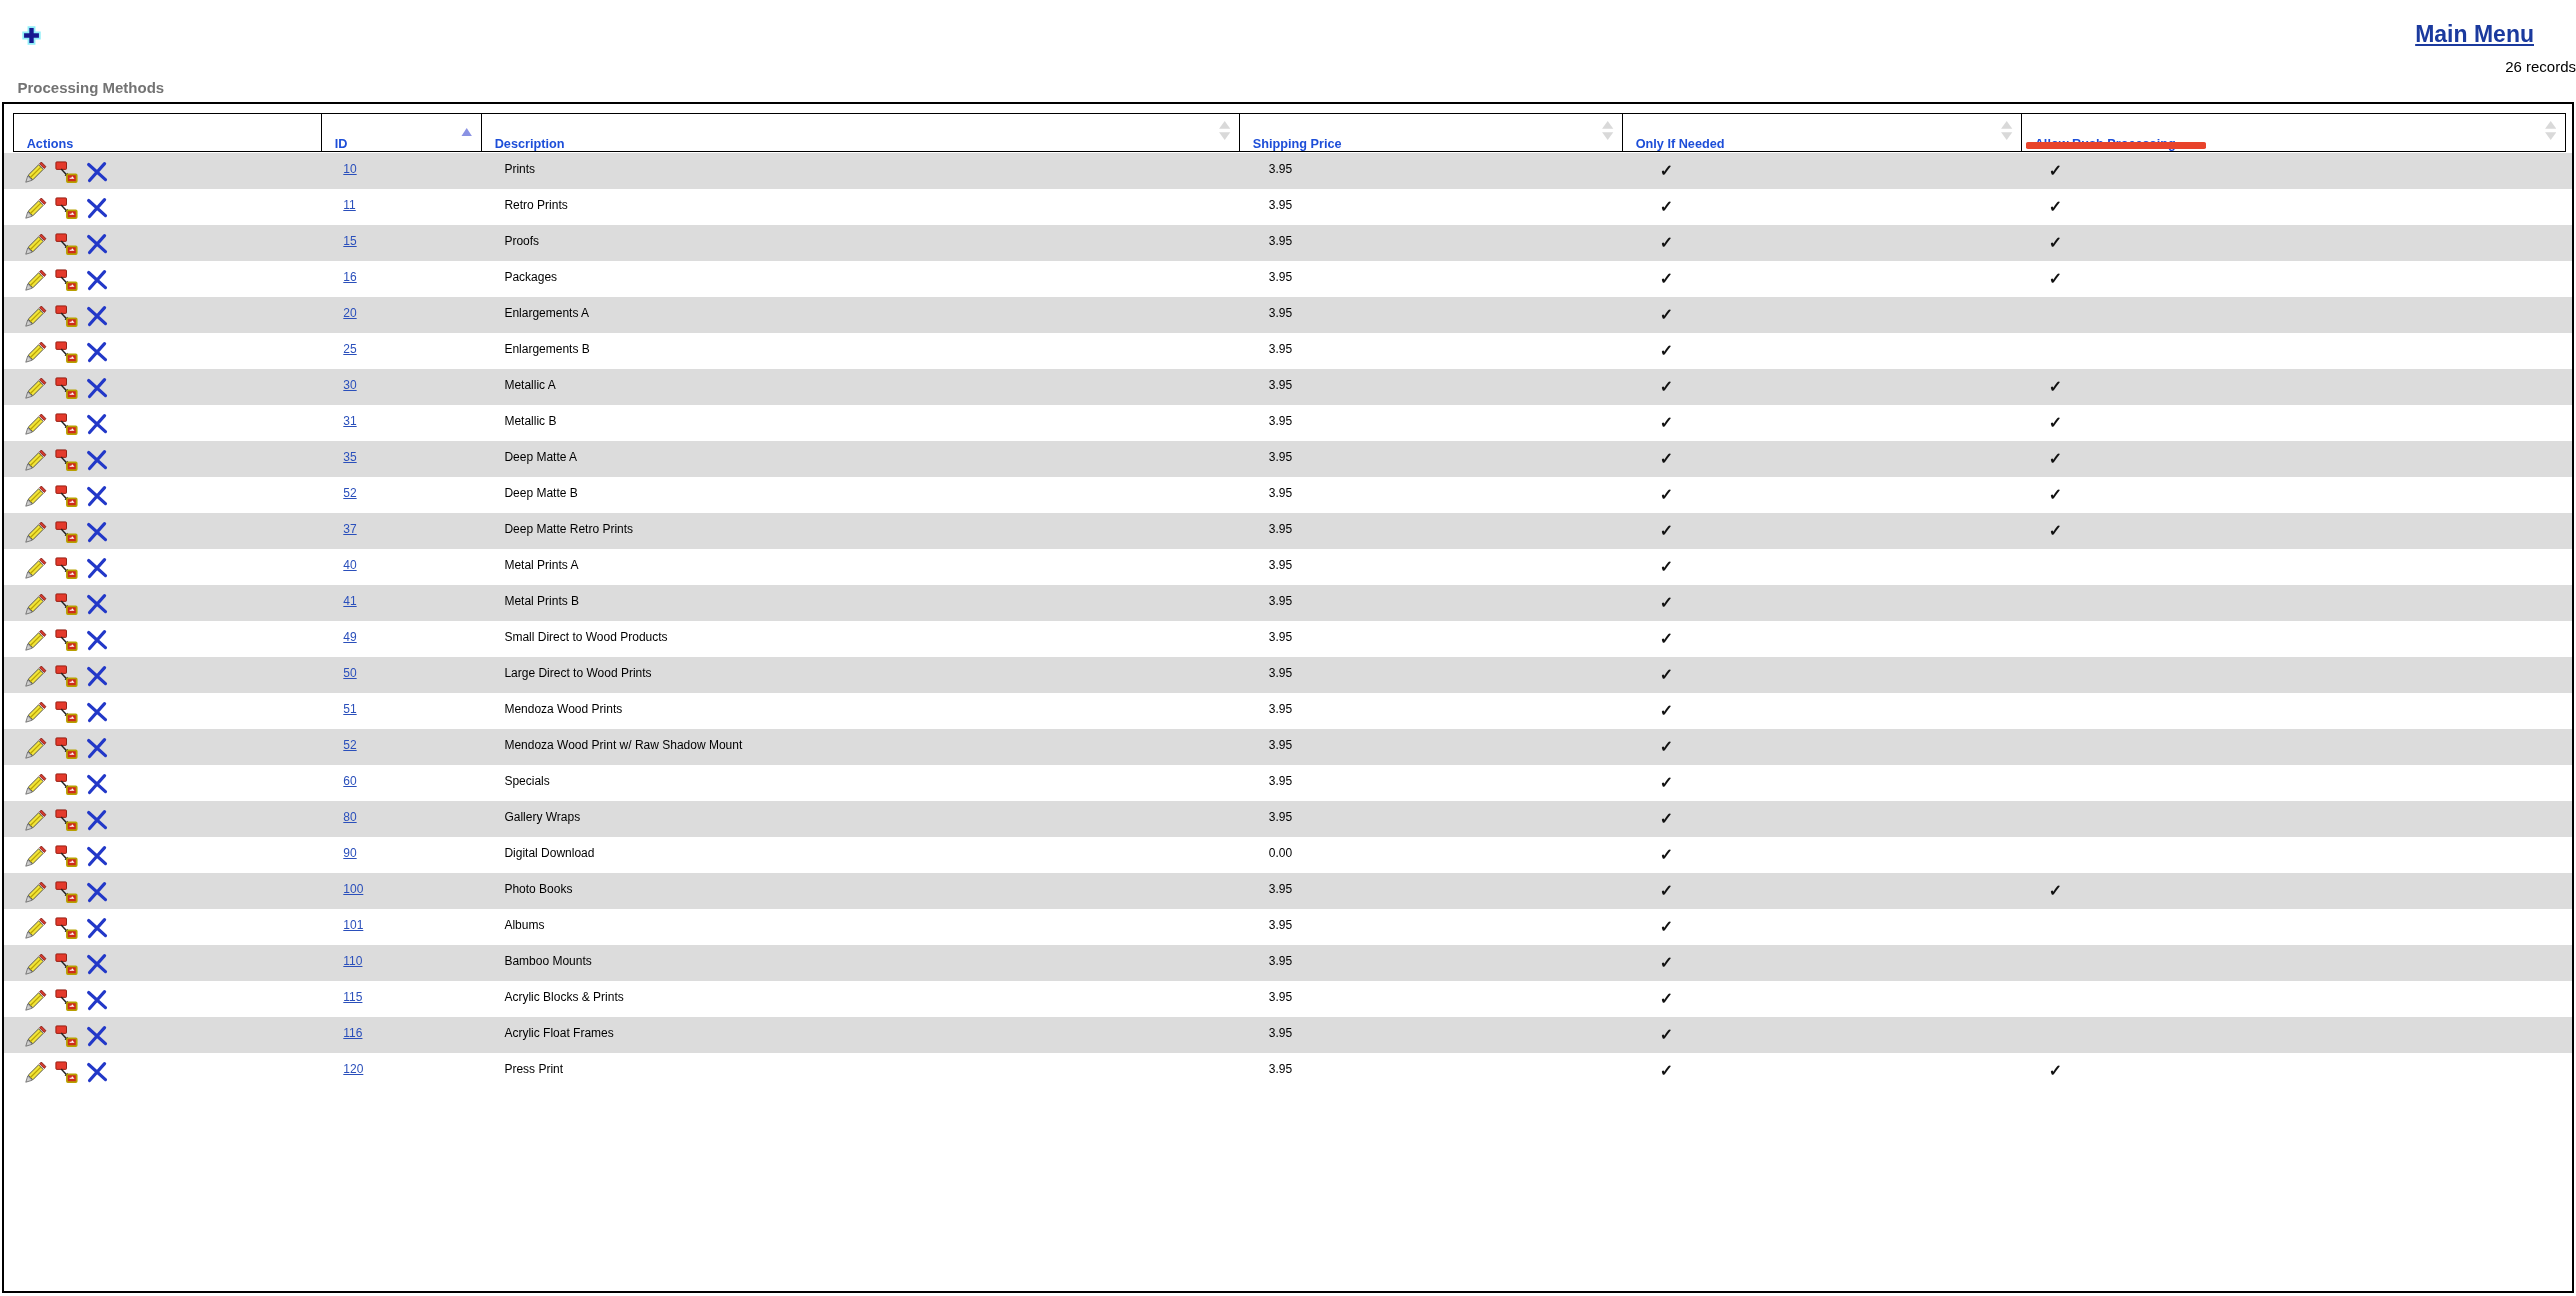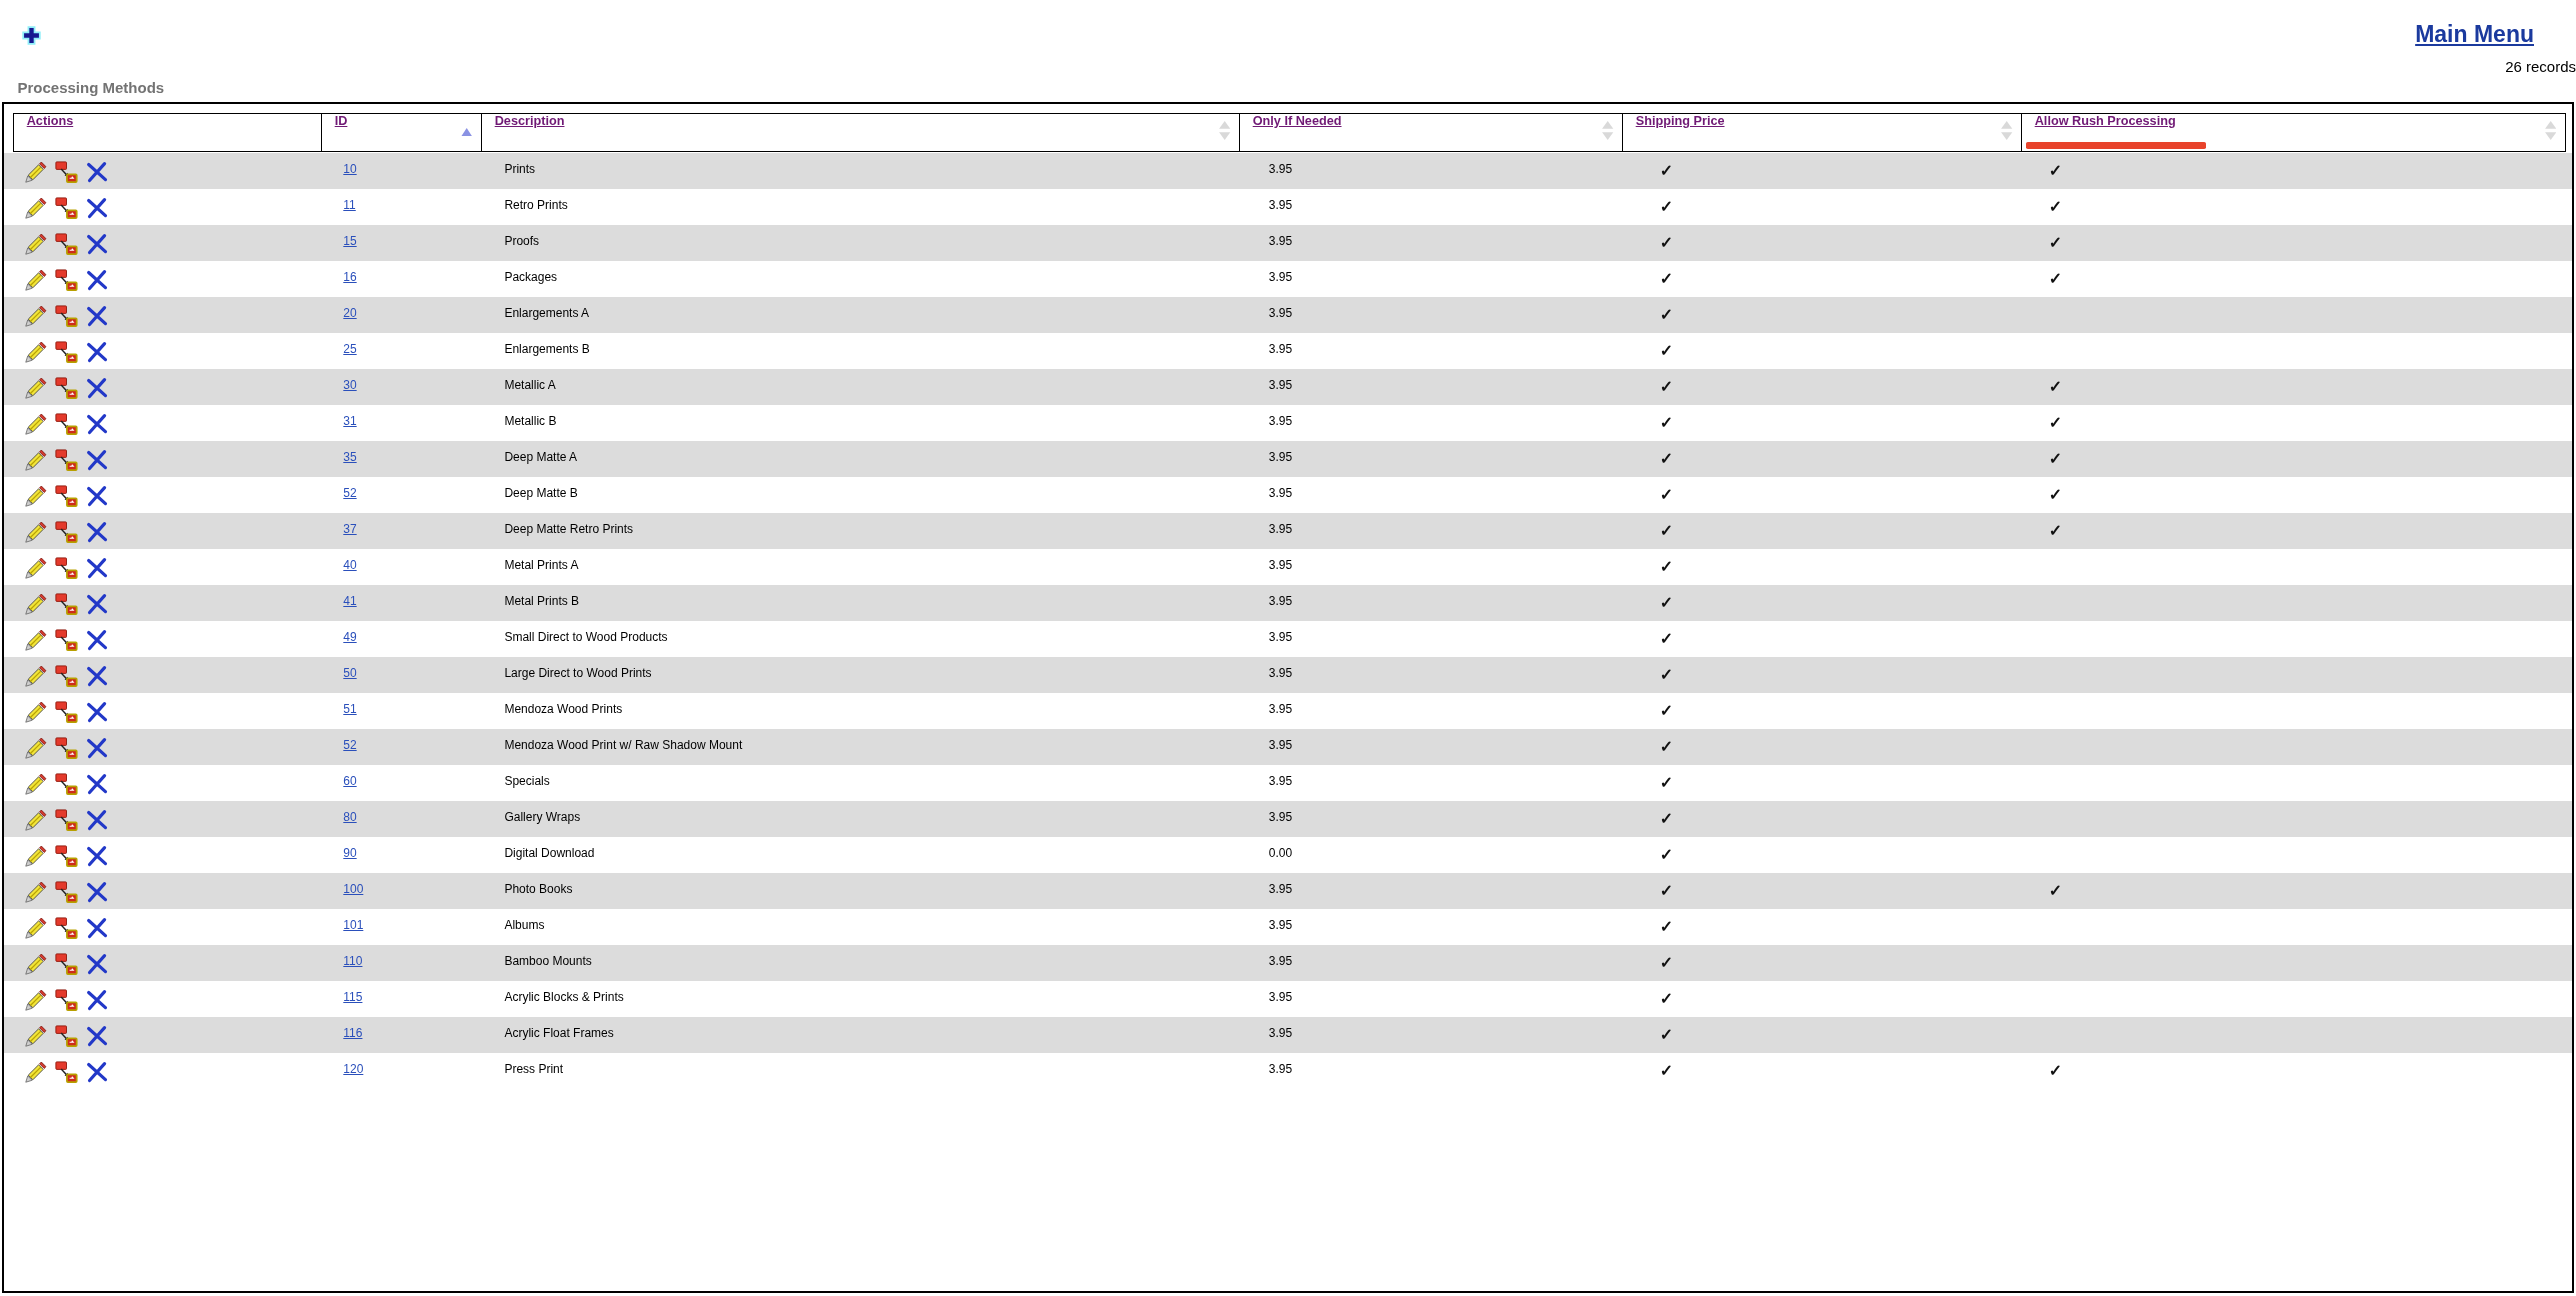--- a/index.html
+++ b/index.html
@@ -18,22 +18,22 @@
                 color:#737373; }
 
   
   .frame { position:absolute; left:1.8px; top:102px; width:2572px; height:1191px;
            border:2.6px solid #000; background:#fff; overflow:hidden; }
 
   .header-row { margin:8.8px 6.1px 0 9.6px; height:39px; display:grid;
                 grid-template-columns:308px 160px 758px 383px 399px 1fr;
                 border:1.8px solid #000; background:#fff; }
   .hcell { position:relative; border-right:1.8px solid #000; display:flex;
-           align-items:flex-start; padding-left:12.3px; font-size:12.7px; font-weight:bold;
-           color:#701a75; cursor:pointer;text-decoration:underline; }
+           align-items:flex-end; padding-left:12.3px; font-size:12.7px; font-weight:bold;
+           color:#1d4ed8; cursor:pointer; }
   .hcell:last-child { border-right:none; }
   .sort-right { position:absolute; right:8.8px; top:50%; transform:translateY(-50%); }
   .rush-underline { position:absolute; left:3.5px; bottom:1.8px; width:180px; height:7px;
                     background:#e8432b; border-radius:1.8px; }
 
   .rows { margin-top:0.9px; }
   .row { height:36px; width:100%; }
   .row.odd { background:#dcdcdc; }
   .row.even { background:#ffffff; }
   .row-grid { display:grid; margin-left:8px; height:100%;
@@ -85,30 +85,30 @@
       <div class="hcell">
         <span>Description</span>
         <span class="sort-right">
           <svg width="11.4" height="19" viewBox="0 0 13 22">
             <polygon points="6.5,0 13,9 0,9" fill="#d9d9d9"></polygon>
             <polygon points="6.5,22 13,13 0,13" fill="#d9d9d9"></polygon>
           </svg>
         </span>
       </div>
       <div class="hcell">
-        <span>Only If Needed</span>
+        <span>Shipping Price</span>
         <span class="sort-right">
           <svg width="11.4" height="19" viewBox="0 0 13 22">
             <polygon points="6.5,0 13,9 0,9" fill="#d9d9d9"></polygon>
             <polygon points="6.5,22 13,13 0,13" fill="#d9d9d9"></polygon>
           </svg>
         </span>
       </div>
       <div class="hcell">
-        <span>Shipping Price</span>
+        <span>Only If Needed</span>
         <span class="sort-right">
           <svg width="11.4" height="19" viewBox="0 0 13 22">
             <polygon points="6.5,0 13,9 0,9" fill="#d9d9d9"></polygon>
             <polygon points="6.5,22 13,13 0,13" fill="#d9d9d9"></polygon>
           </svg>
         </span>
       </div>
       <div class="hcell">
         <span>Allow Rush Processing</span>
         <span class="rush-underline"></span>

